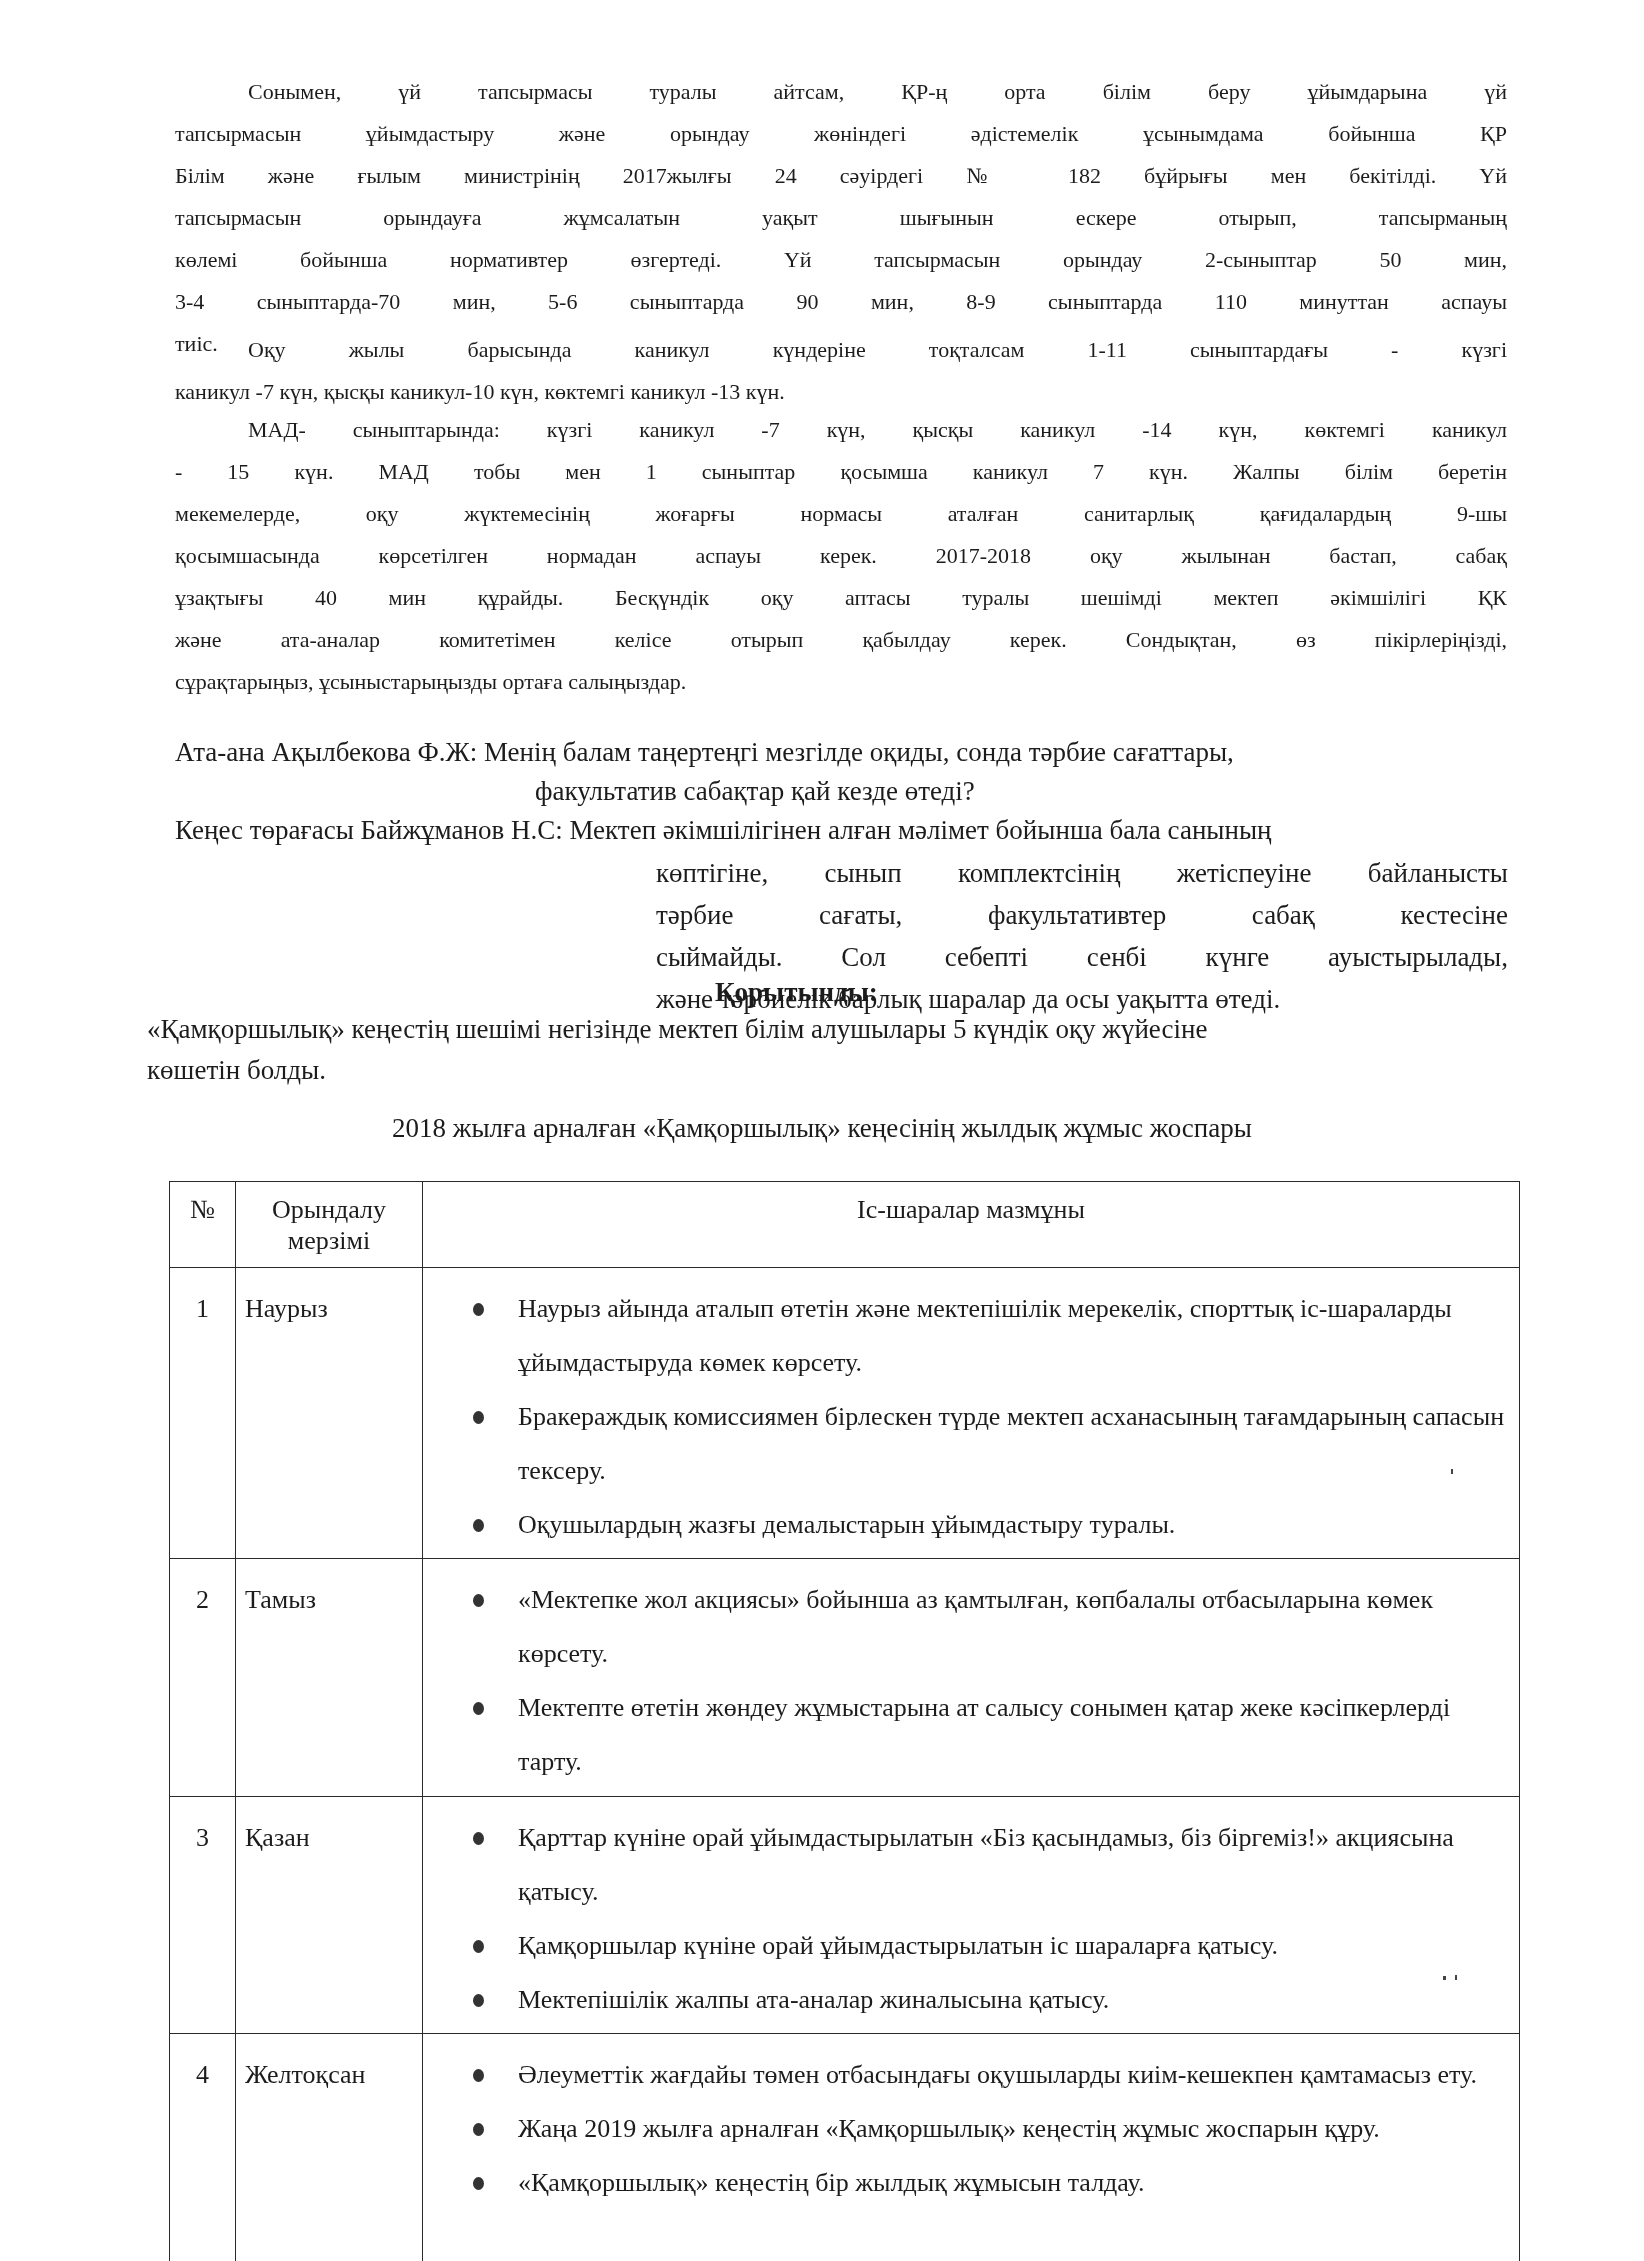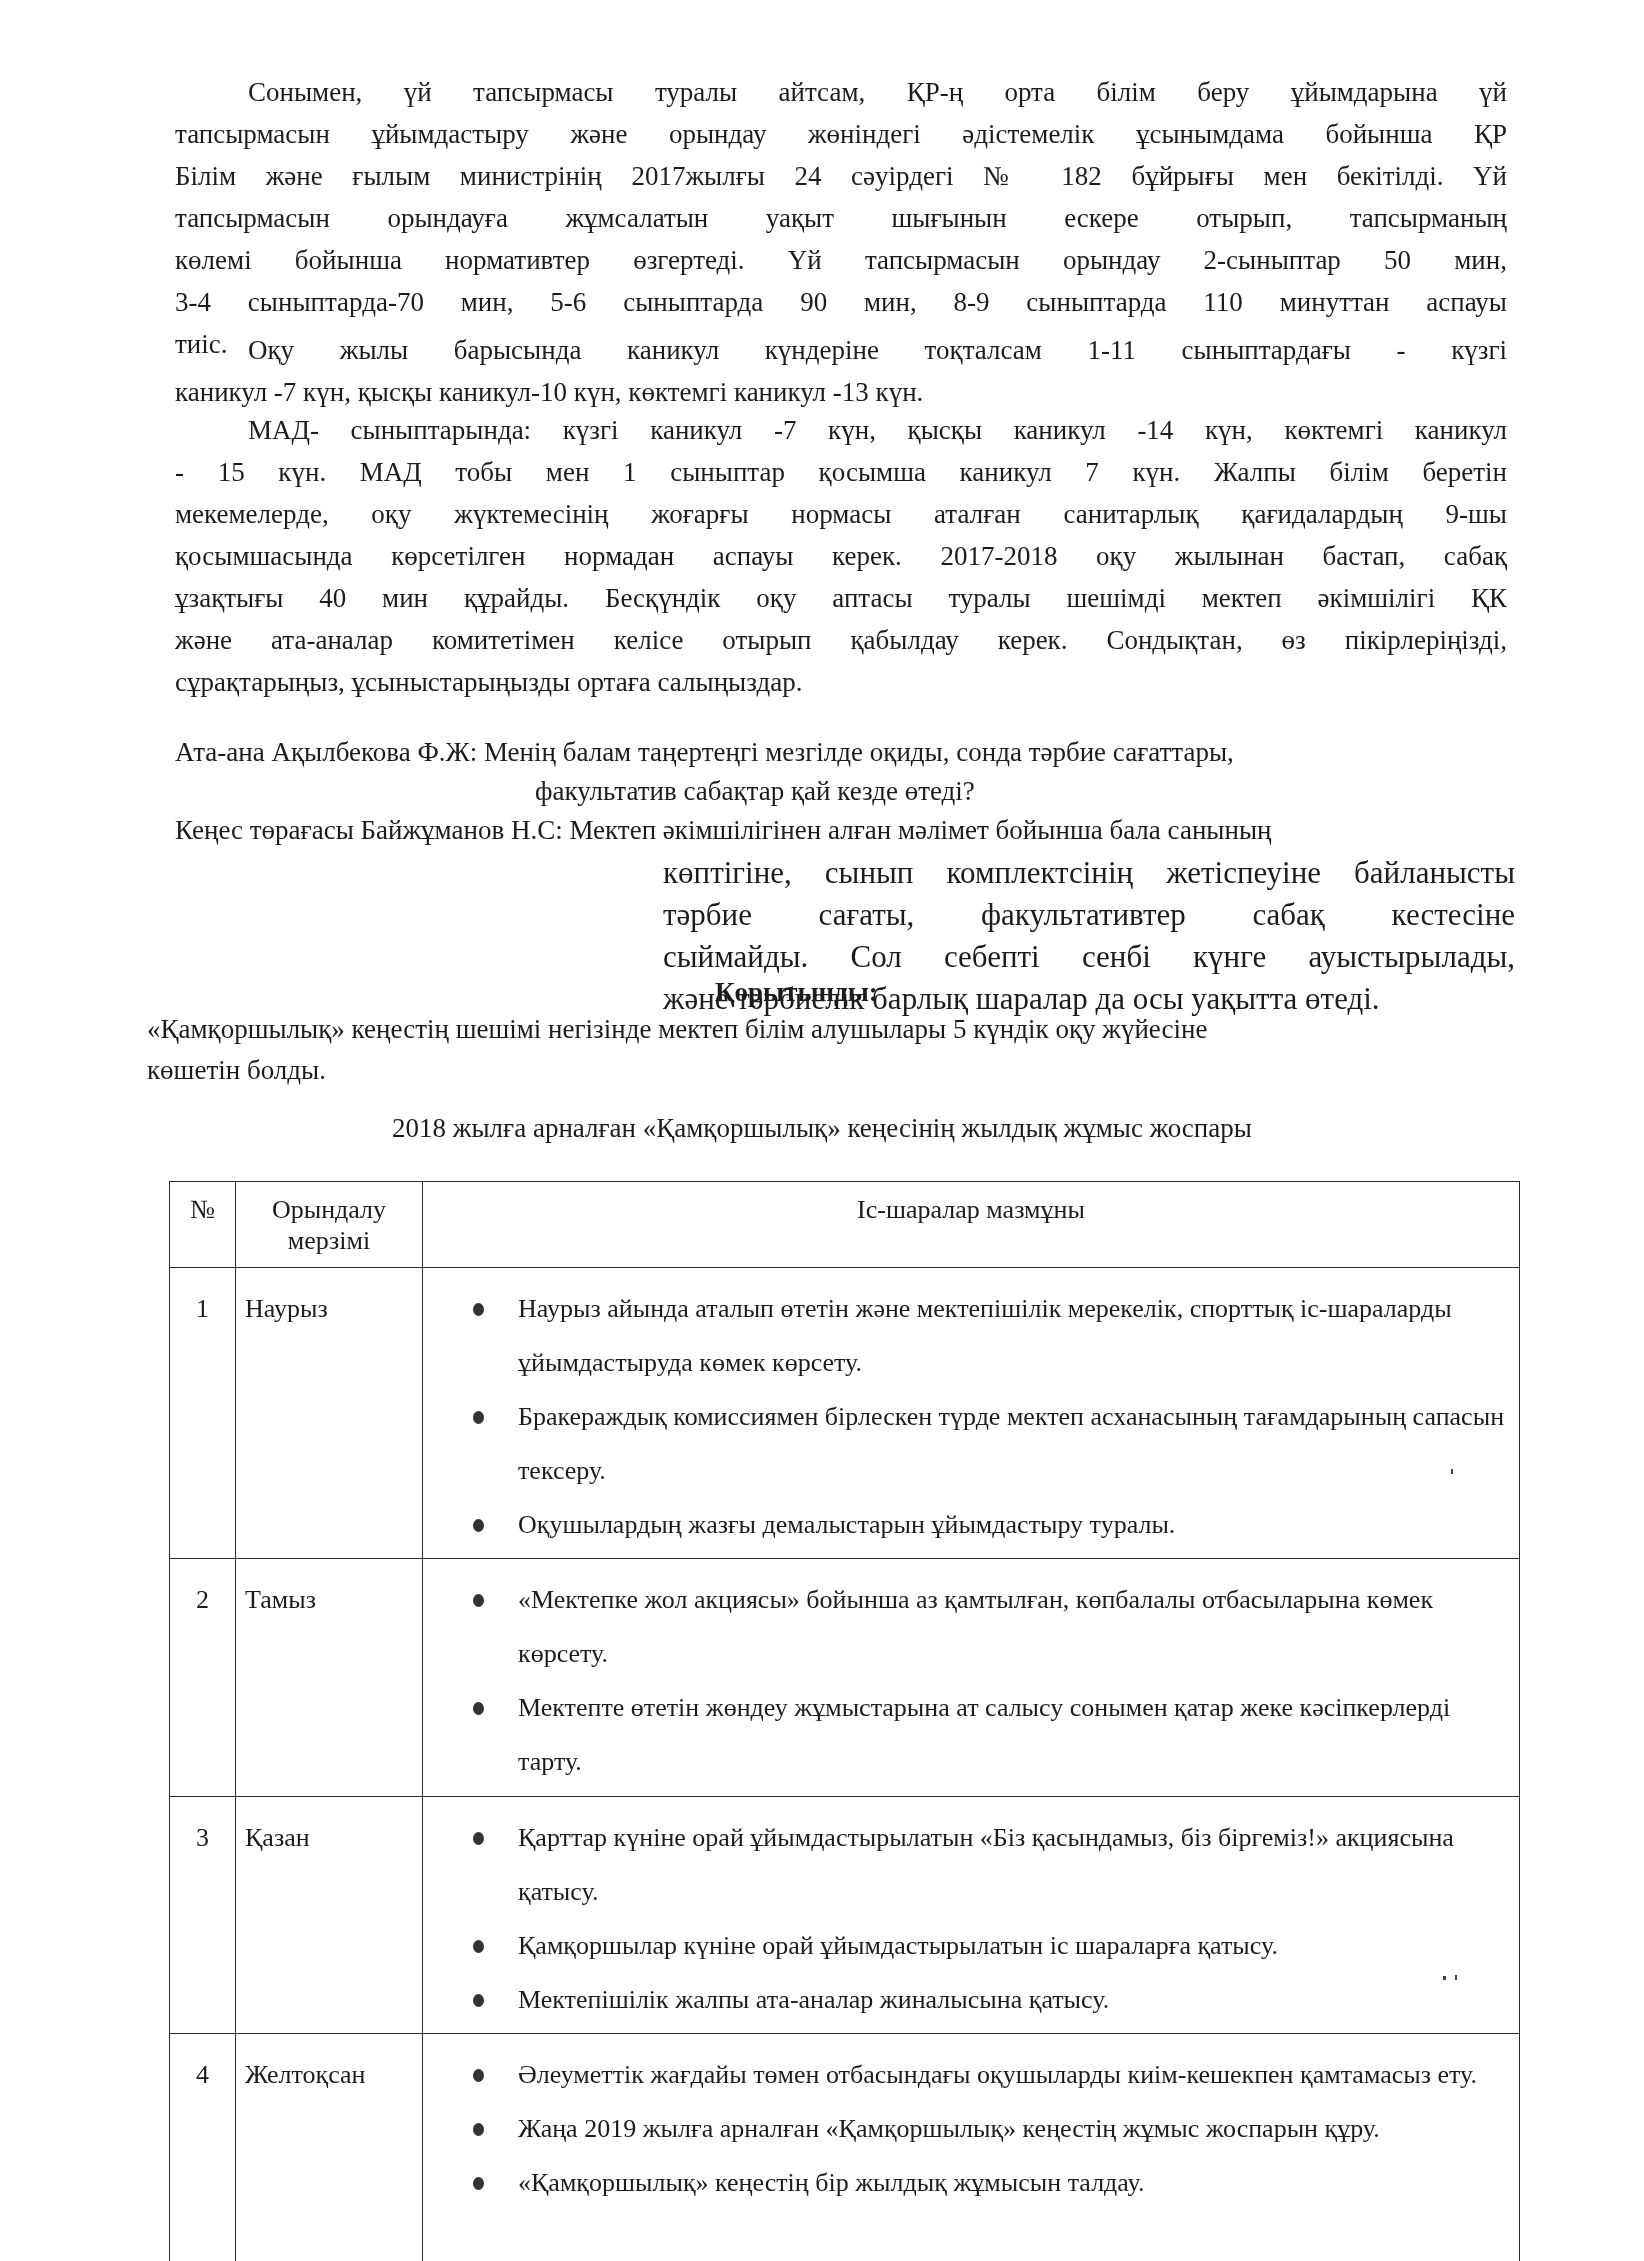--- a/index.html
+++ b/index.html
@@ -1,27 +1,27 @@
 <!DOCTYPE html>
 <html style="font-size:10.3px"><head>
 <meta charset="utf-8">
 <style>
   html, body { margin:0; padding:0; background:#ffffff; }
   body { width:1644px; height:2261px; position:relative; overflow:hidden;
          font-family:"Liberation Serif","DejaVu Serif",serif; color:#1c1c1c; }
   .page { position:absolute; left:0; top:0; width:1644px; height:2261px; }
   .txt { position:absolute; font-size:27px; line-height:42px; white-space:nowrap; }
-  .just { position:absolute; left:175px; width:1332px; font-size:27px; line-height:42px;
+  .just { position:absolute; left:175px; width:1332px; font-size:22px; line-height:42px;
           text-align:justify; text-align-last:left; }
   .just .ln { display:block; text-align:justify; text-align-last:justify; white-space:normal; }
   .just .ln.last { text-align-last:left; }
   .just .ln.ind { text-indent:73px; }
   .dialog-label { position:absolute; left:175px; font-size:27px; line-height:42px; white-space:nowrap; }
   .dialog-cont { position:absolute; font-size:27px; line-height:42px; white-space:nowrap;text-align:right; }
-  .reply { position:absolute; left:656px; width:852px; font-size:31px; line-height:42px;margin-left:7px; }
+  .reply { position:absolute; left:656px; width:852px; font-size:27px; line-height:42px; }
   .reply .ln { display:block; text-align:justify; text-align-last:justify; }
   .reply .ln.last { text-align-last:left; }
   .heading { position:absolute; font-weight:bold; font-size:27px; line-height:39px; white-space:nowrap; }
   .title { position:absolute; left:0; width:1644px; text-align:center; top:1109px;
            font-weight:normal; font-size:27px; line-height:39px; }
   table.plan { position:absolute; left:169px; top:1181px; width:1351px; border-collapse:collapse;
                font-size:26px; line-height:1.2; }
   table.plan td, table.plan th { border:1.9px solid #2a2a2a; vertical-align:top; padding:0; font-weight:normal; }
   .c-no { width:65px; text-align:center; }
   .c-term { width:177px; text-align:left; padding-left:9px !important; }

